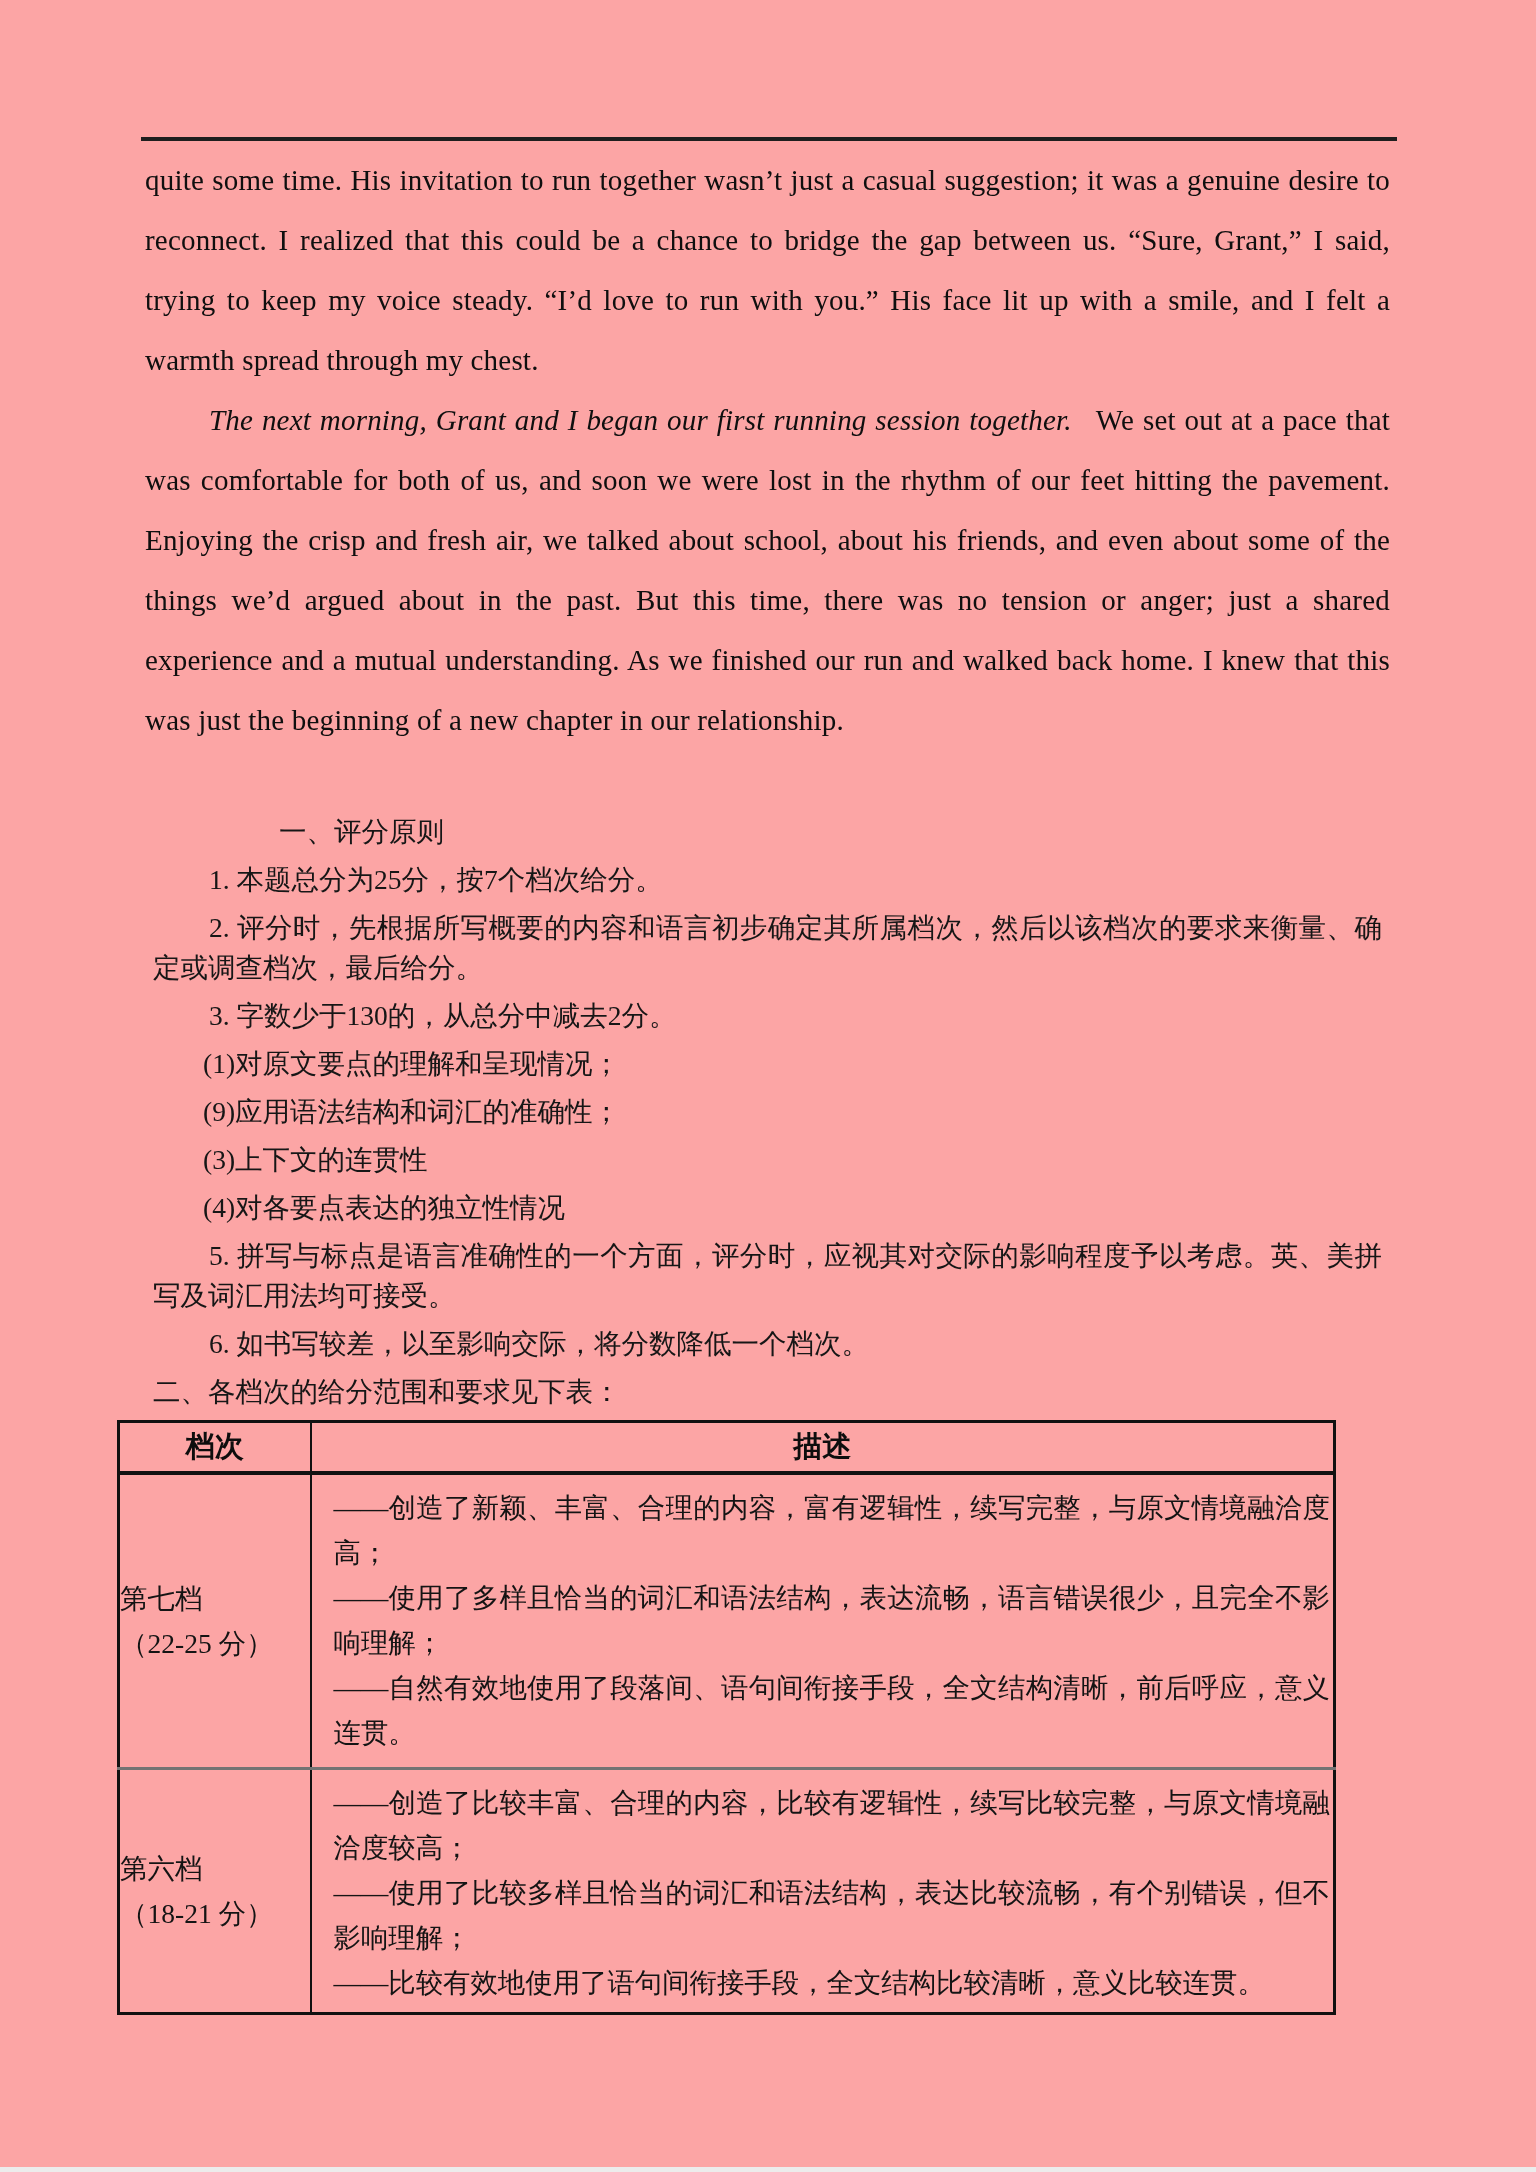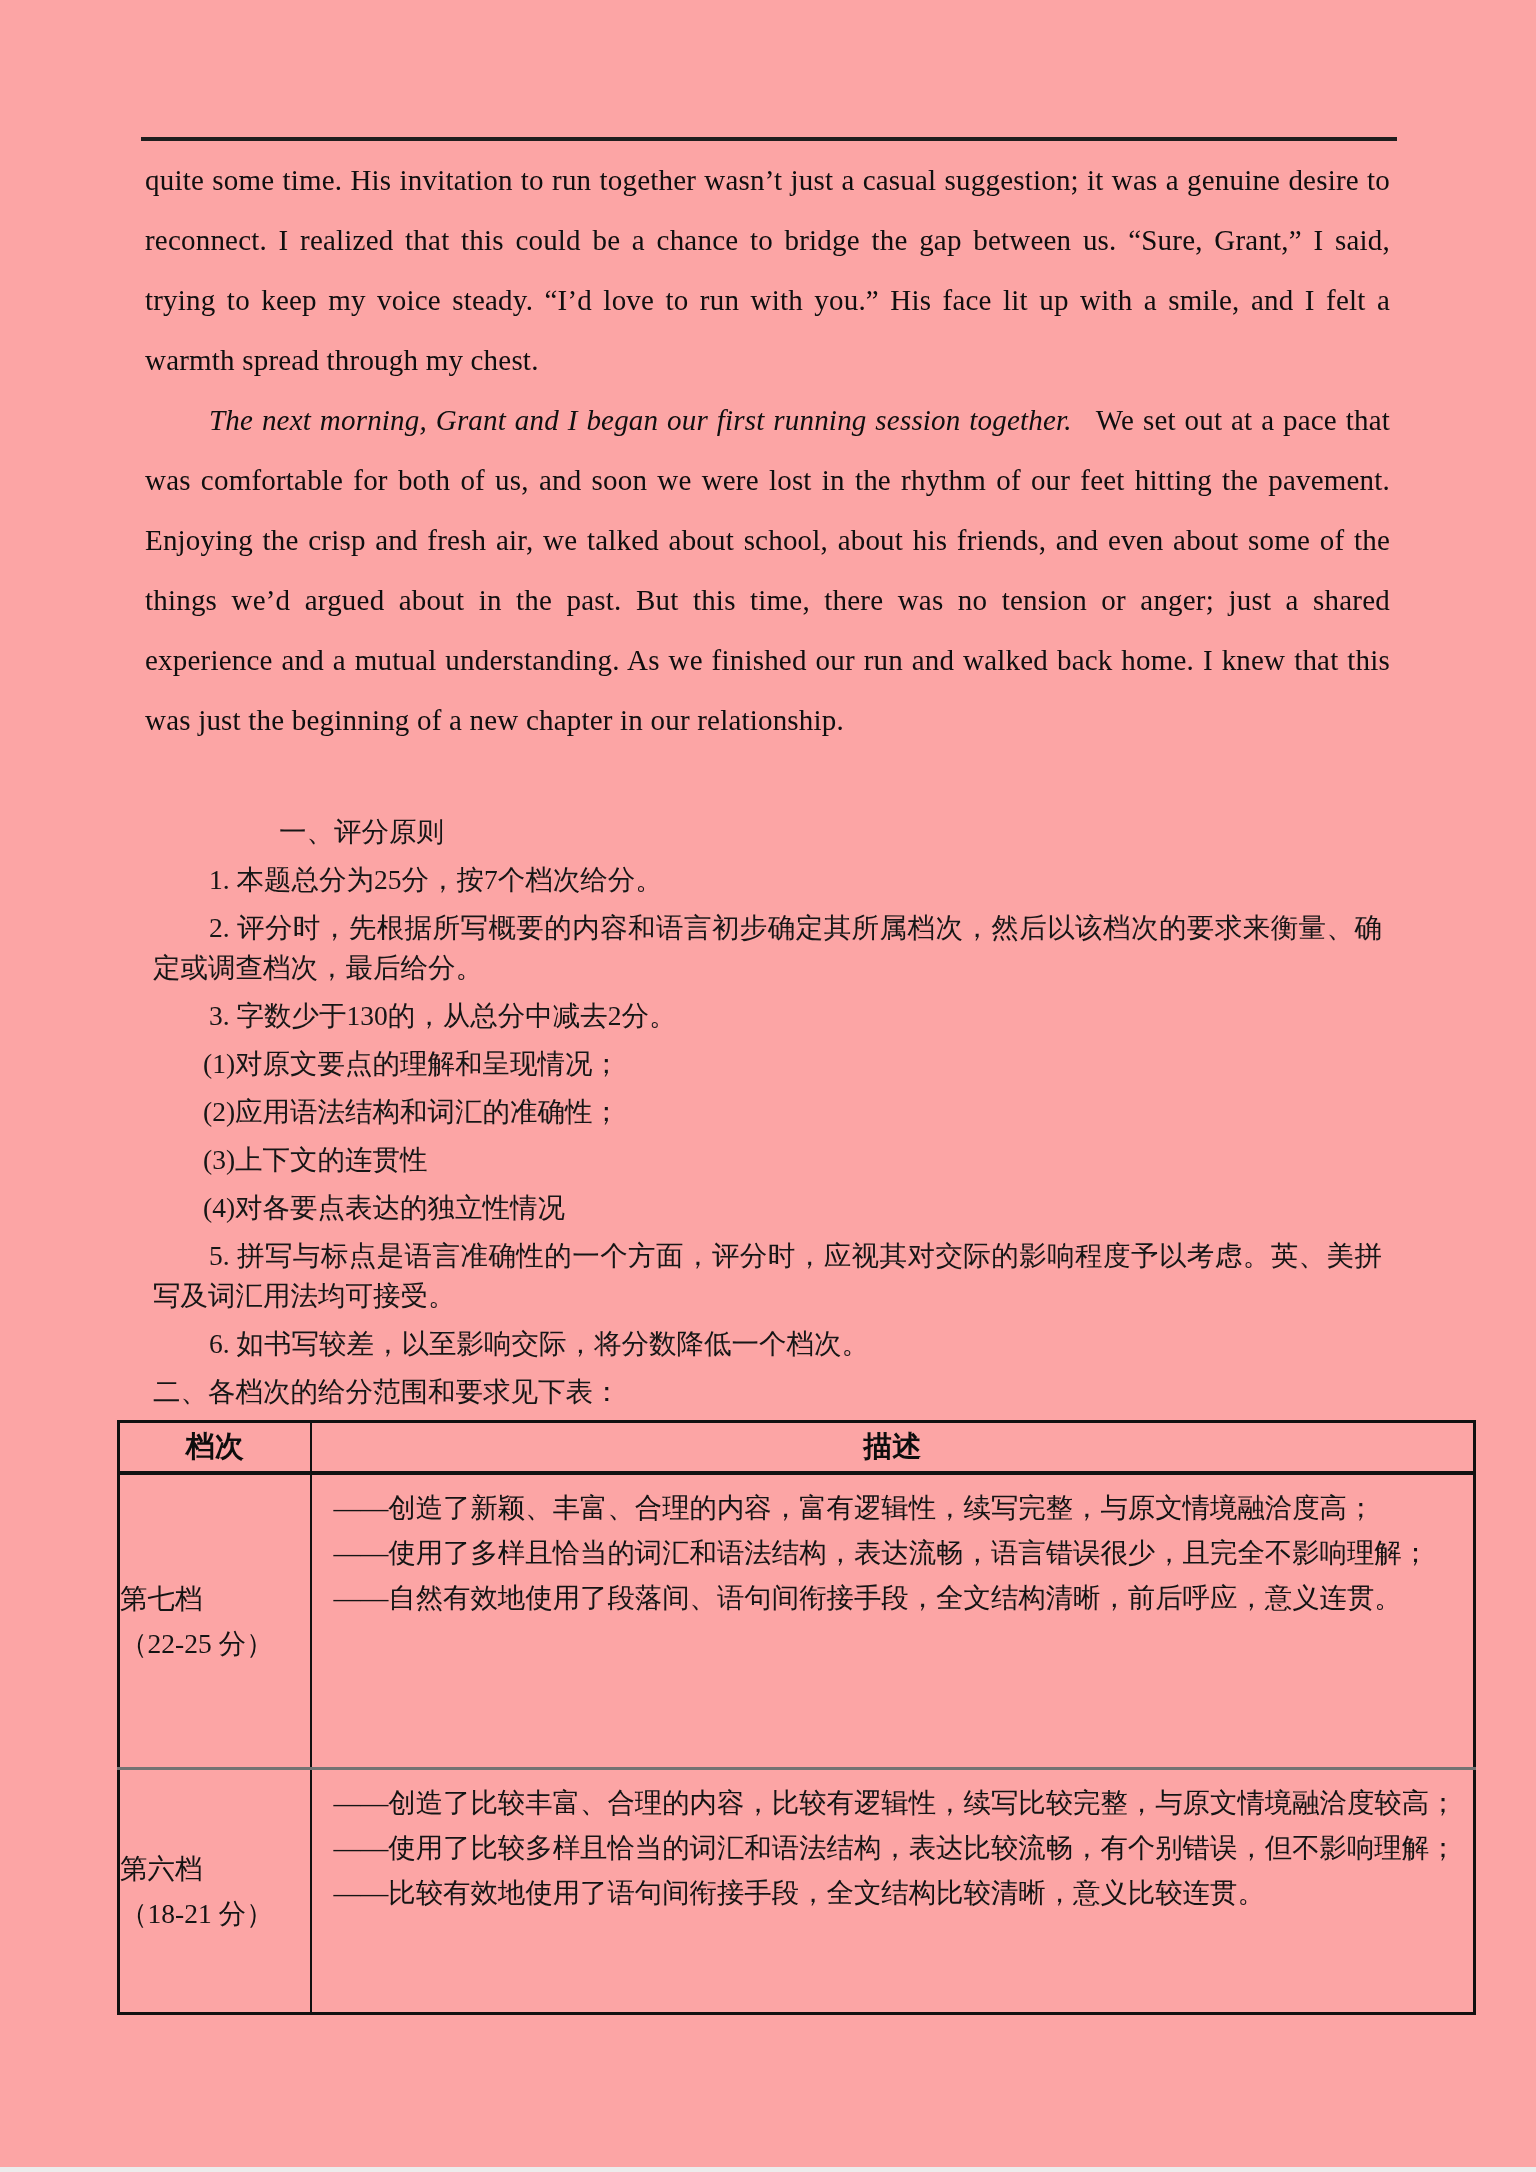--- a/index.html
+++ b/index.html
@@ -26,21 +26,21 @@
   
   .scoring { margin-top:62px; font-size:27.5px; line-height:40px; color:#161616; }
   .scoring p { margin:8px; text-align:justify; }
   .s1-title { text-indent:126px; }
   .num-item { text-indent:56px; }
   .paren-item { text-indent:50px; }
   .s2-title { margin-top:42px; }
 
   
   table.rubric {
-    margin:3px 0 0 -28px; width:1359px; border-collapse:collapse;
+    margin:3px 0 0 -28px; width:1219px; border-collapse:collapse;
     table-layout:fixed; border:3px solid #111;
   }
   table.rubric col.c1 { width:192px; }
   table.rubric th, table.rubric td { border:2px solid #111; }
   table.rubric thead th {
     height:48px; padding:0; font-size:29px; font-weight:bold;
     text-align:center; border-bottom:4px solid #111; color:#0d0d0d;
   }
   table.rubric tbody tr.r1 td { border-bottom:3px solid #737373; }
   table.rubric tbody tr.r1 { height:295px; }
@@ -72,21 +72,21 @@
       <p class="p1">quite some time. His invitation to run together wasn’t just a casual suggestion; it was a genuine desire to reconnect. I realized that this could be a chance to bridge the gap between us. “Sure, Grant,” I said, trying to keep my voice steady. “I’d love to run with you.” His face lit up with a smile, and I felt a warmth spread through my chest.</p>
       <p class="p2"><em>The next morning, Grant and I began our first running session together.</em><span class="gap-spacer"></span><span>We set out at a pace that was comfortable for both of us, and soon we were lost in the rhythm of our feet hitting the pavement. Enjoying the crisp and fresh air, we talked about school, about his friends, and even about some of the things we’d argued about in the past. But this time, there was no tension or anger; just a shared experience and a mutual understanding. As we finished our run and walked back home. I knew that this was just the beginning of a new chapter in our relationship.</span></p>
     </div>
 
     <div class="scoring">
       <p class="s1-title">一、评分原则</p>
       <p class="num-item">1. 本题总分为25分，按7个档次给分。</p>
       <p class="num-item">2. 评分时，先根据所写概要的内容和语言初步确定其所属档次，然后以该档次的要求来衡量、确定或调查档次，最后给分。</p>
       <p class="num-item">3. 字数少于130的，从总分中减去2分。</p>
       <p class="paren-item">(1)对原文要点的理解和呈现情况；</p>
-      <p class="paren-item">(2)应用语法结构和词汇的准确性；</p>
+      <p class="paren-item">(9)应用语法结构和词汇的准确性；</p>
       <p class="paren-item">(3)上下文的连贯性</p>
       <p class="paren-item">(4)对各要点表达的独立性情况</p>
       <p class="num-item">5. 拼写与标点是语言准确性的一个方面，评分时，应视其对交际的影响程度予以考虑。英、美拼写及词汇用法均可接受。</p>
       <p class="num-item">6. 如书写较差，以至影响交际，将分数降低一个档次。</p>
       <p class="s2-title">二、各档次的给分范围和要求见下表：</p>
     </div>
 
     <table class="rubric">
       <colgroup>
           <col class="c1">

